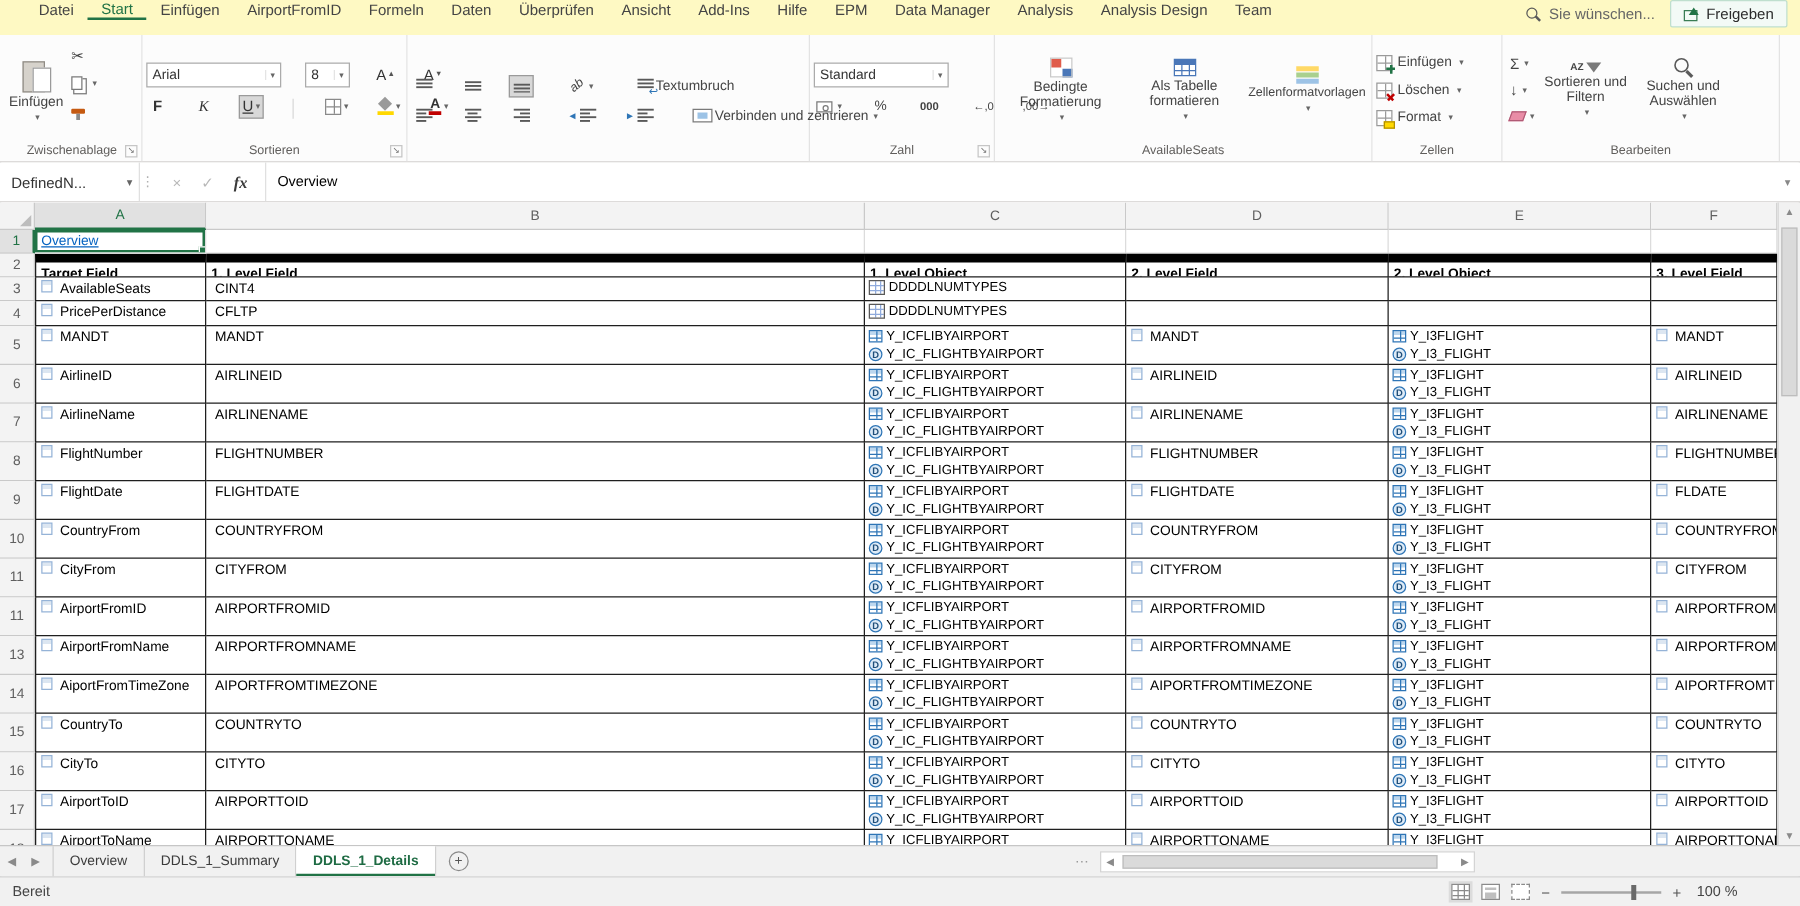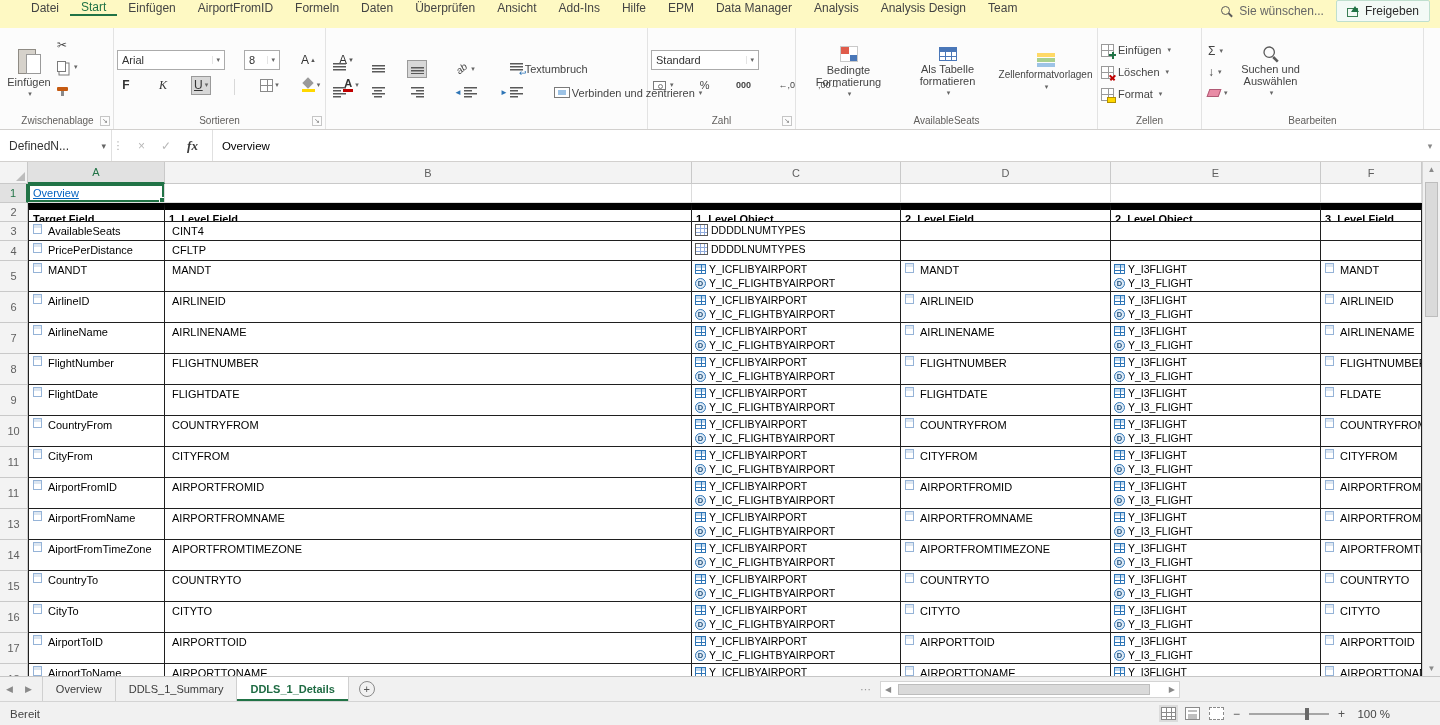--- a/index.html
+++ b/index.html
@@ -405,20 +405,28 @@
             </span>
           <span class="editmini">
               <span class="glyph">↓</span>
               <span class="dd">▾</span>
             </span>
           <span class="editmini">
               <span class="ico-eraser"></span>
               <span class="dd">▾</span>
             </span>
         </div>
+        <div class="bigbtn" style="width:76px">
+          <span class="ico-sort">
+              <span class="az">AZ</span>
+              <span class="funnel"></span>
+            </span>
+          <span class="bl">Sortieren und Filtern</span>
+          <span class="dd">▾</span>
+        </div>
         <div class="bigbtn" style="width:80px">
           <span class="lens big"></span>
           <span class="bl">Suchen und Auswählen</span>
           <span class="dd">▾</span>
         </div>
       </div>
       <div class="grp-foot">
         <span class="grp-name">Bearbeiten</span>
       </div>
     </div>

